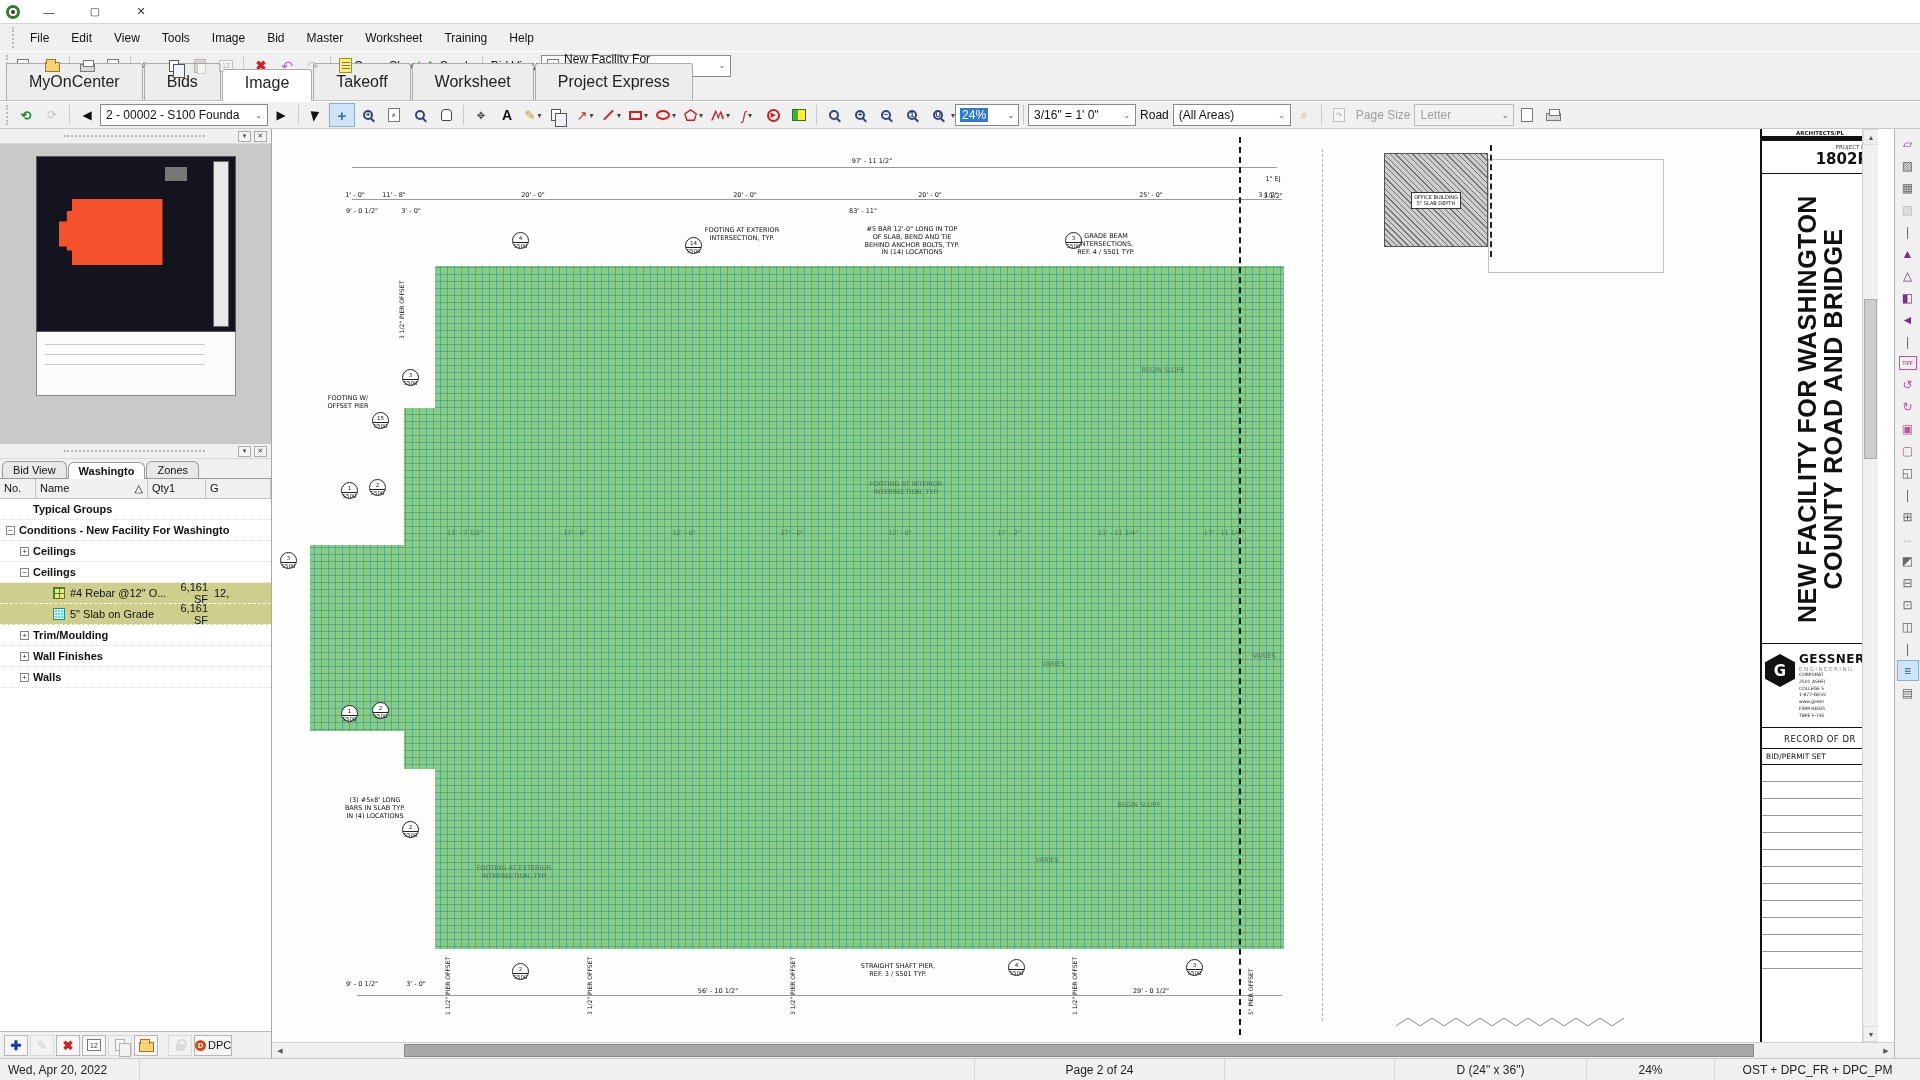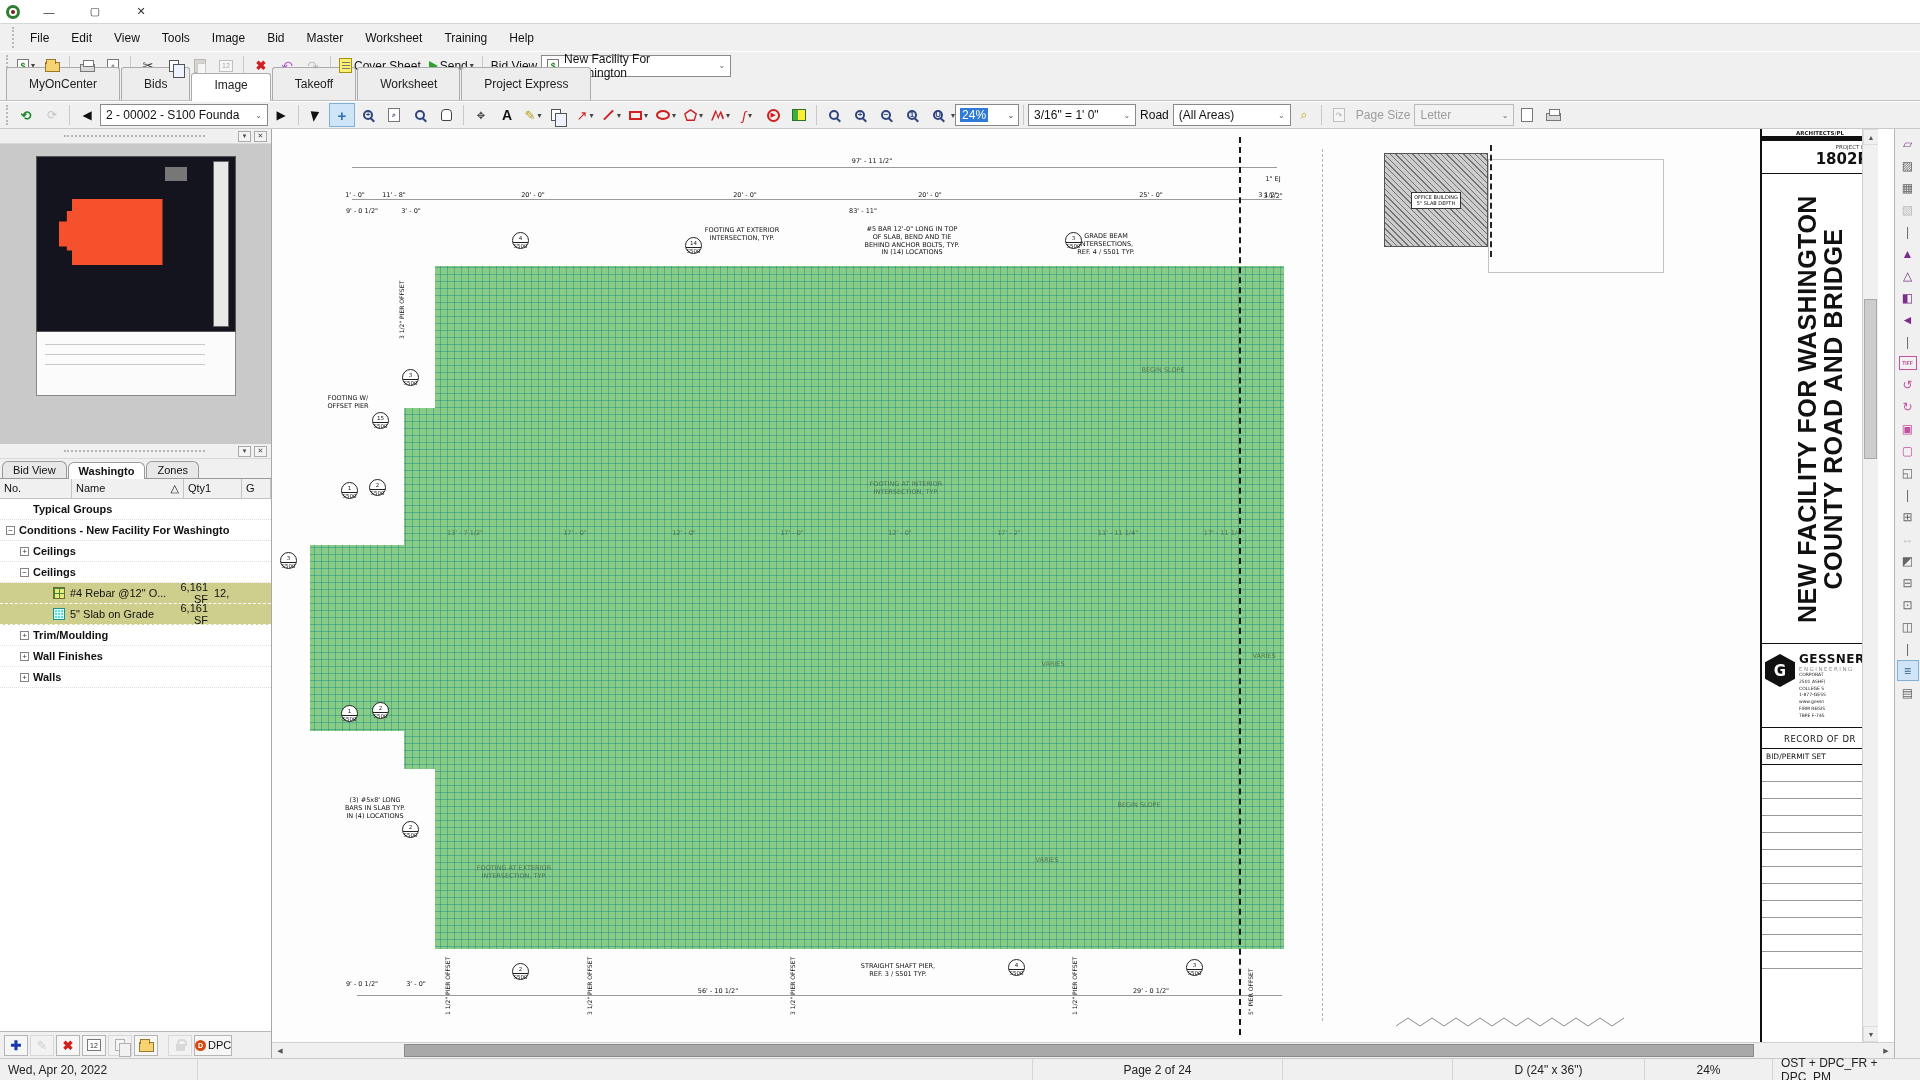--- a/index.html
+++ b/index.html
@@ -41,21 +41,21 @@
 .pasteic::after { content:""; position:absolute; left:2px; top:3px; width:7px; height:9px; background:#fff; border:1px solid #999; }
 .cnt12 { width:14px; height:12px; border:1px solid #777; background:#fff; font-size:7px; display:flex; align-items:center; justify-content:center; color:#333; }
 .redx { color:#cf1f1f; font-size:13px; font-weight:bold; }
 .undo { color:#b05ccc; font-size:14px; }
 .note { width:13px; height:15px; background:#ffef6e; border:1px solid #a29413; position:relative; }
 .note::after { content:""; position:absolute; left:2px; top:3px; width:8px; height:1px; background:#777; box-shadow:0 3px 0 #777, 0 6px 0 #777; }
 .sendarr { width:0; height:0; border-left:9px solid #2ea12e; border-top:5px solid transparent; border-bottom:5px solid transparent; }
 
 
 .tabstrip { height:22px; background:#f0f0f0; display:flex; align-items:flex-end; padding-left:6px; border-bottom:1px solid #bfbfbf; }
-.tab { padding:9px 22px; font-size:12px; border:1px solid #ababab; border-bottom:none; background:#ededed; border-radius:3px 3px 0 0; margin-right:1px; color:#222; }
+.tab { padding:9px 22px; font-size:16px; border:1px solid #ababab; border-bottom:none; background:#ededed; border-radius:3px 3px 0 0; margin-right:1px; color:#222; }
 .tab.active { background:#fff; position:relative; top:1px; padding-top:4px; }
 .back { color:#1f8a2e; font-weight:bold; font-size:13px; }
 .mag { position:relative; width:10px; height:10px; border:2px solid #30447e; border-radius:50%; }
 .mag::after { content:""; position:absolute; width:5px; height:2px; background:#30447e; transform:rotate(45deg); right:-4px; bottom:-3px; }
 .magsub { position:absolute; left:50%; top:50%; transform:translate(-50%,-55%); font-size:8px; font-weight:bold; color:#30447e; }
 .tb.active { background:#cfe5f7; border:1px solid #7fb0d8; }
 .crossh { color:#2f6fb4; font-size:15px; font-weight:bold; line-height:1; }
 .cur { width:0; height:0; border-left:8px solid #111; border-top:3px solid transparent; border-bottom:8px solid transparent; transform:rotate(-15deg); }
 .hand { width:11px; height:12px; background:#fff; border:1px solid #444; border-radius:4px 4px 2px 2px; }
 .pencil { color:#b89b17; font-size:13px; }
@@ -438,21 +438,21 @@
       <span class="mbtn">▾</span>
       <span class="mbtn">✕</span>
     </div>
     <div class="condpanel">
       <div class="ptabs">
         <span class="ptab">Bid View</span>
         <span class="ptab active">Washingto</span>
         <span class="ptab">Zones</span>
       </div>
       <div class="gridhead">
-        <span class="gh" style="width:72px">No.</span>
+        <span class="gh" style="width:36px">No.</span>
         <span class="gh" style="width:112px;display:flex;justify-content:space-between">
             <span>Name</span>
             <span>△</span>
           </span>
         <span class="gh" style="width:58px">Qty1</span>
         <span class="gh" style="flex:1">G</span>
       </div>
       <div class="crows">
 
       <div class="crow bold ind1">
@@ -785,20 +785,20 @@
       <span class="ric">⊟</span>
       <span class="ric">⊡</span>
       <span class="ric">◫</span>
       <span class="ric rsepi">|</span>
       <span class="ric act">≡</span>
       <span class="ric">▤</span>
     </div>
 </div>
 
 <div class="statusbar">
-  <span class="seg" style="width:198px">Wed, Apr 20, 2022</span>
+  <span class="seg" style="width:140px">Wed, Apr 20, 2022</span>
   <span class="seg" style="width:835px"></span>
   <span class="seg" style="width:250px;justify-content:center">Page 2 of 24</span>
   <span class="seg" style="width:170px"></span>
   <span class="seg" style="width:192px;justify-content:center">D (24" x 36")</span>
   <span class="seg" style="width:128px;justify-content:center">24%</span>
   <span class="seg" style="flex:1;justify-content:center;border-right:none">OST + DPC_FR + DPC_PM</span>
 </div>
 
 </body></html>

